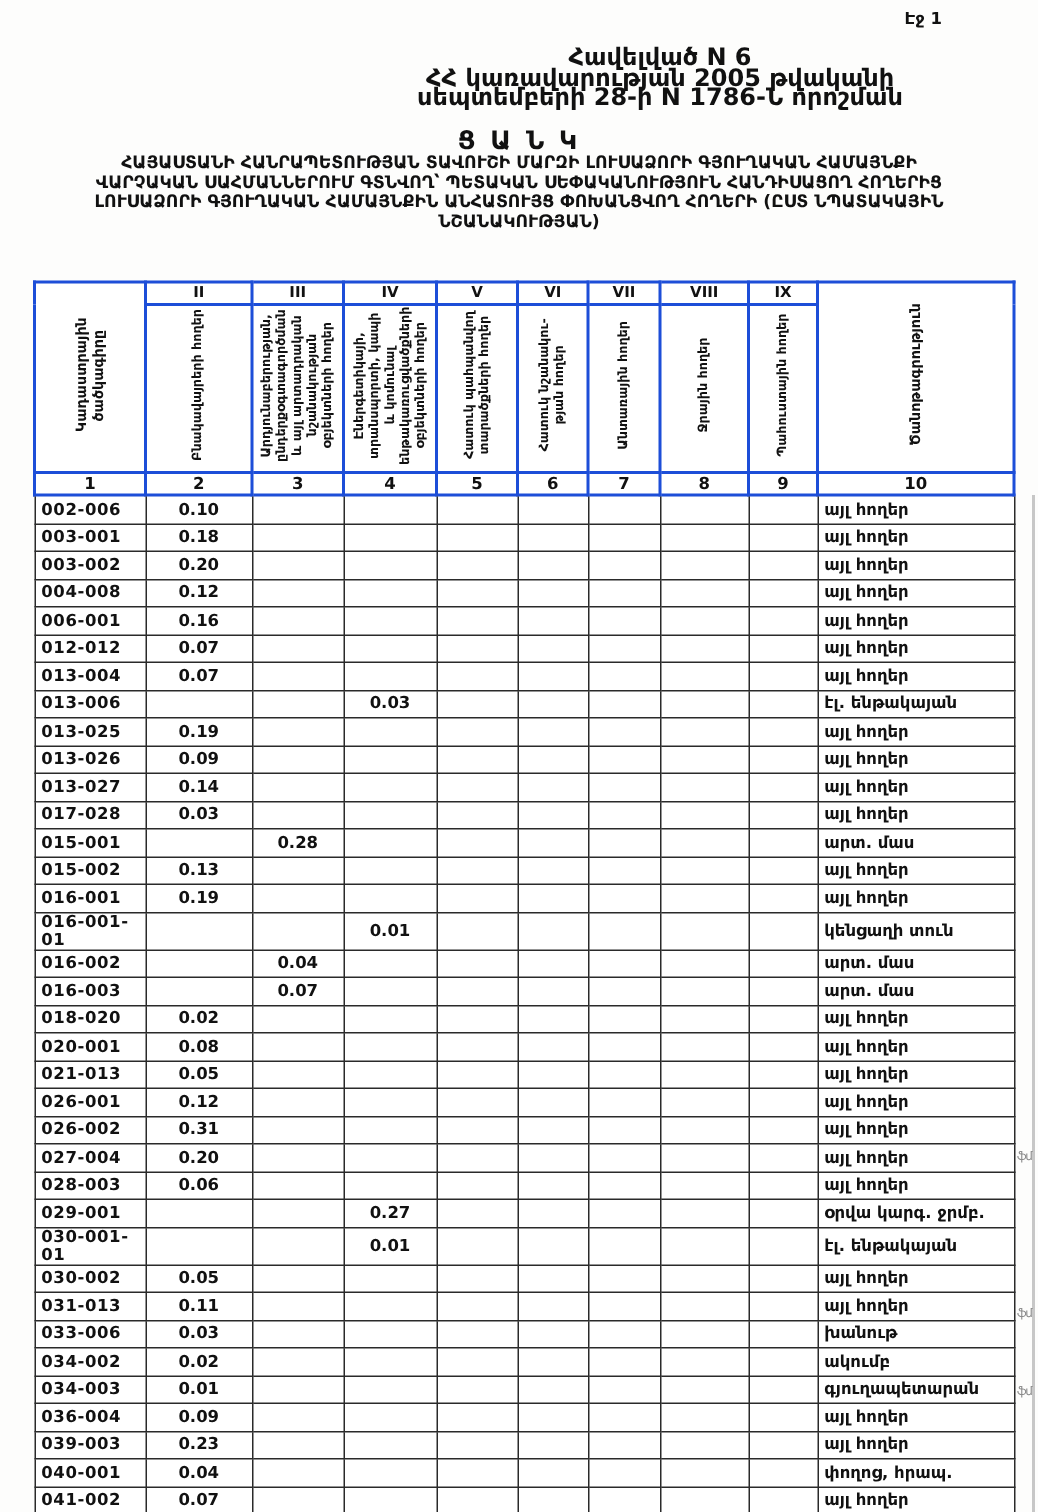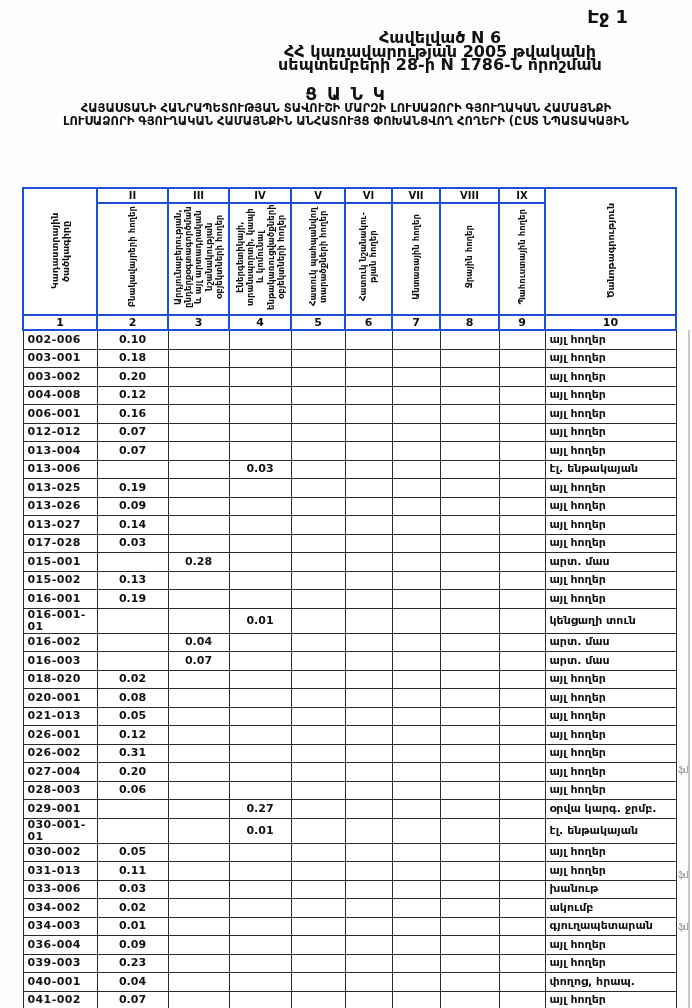--- a/index.html
+++ b/index.html
@@ -3,21 +3,21 @@
 <meta charset="utf-8">
 <style>
   html,body{margin:0;padding:0;}
   body{
     width:692px;height:1008px;position:relative;overflow:hidden;
     background:#fdfdfc;color:#111;
     font-family:"DejaVu Sans","Liberation Sans",sans-serif;
     font-weight:bold;
     -webkit-font-smoothing:none;
   }
-  .page-num{position:absolute;top:6px;right:64px;font-size:18px;}
+  .page-num{position:absolute;top:6px;right:64px;font-size:11px;}
   .appendix{position:absolute;top:31px;left:250px;width:380px;text-align:center;
     font-size:16px;line-height:13.5px;}
   .doc-title{position:absolute;top:88px;left:10px;width:672px;text-align:center;
     font-size:11.5px;line-height:13px;}
   .doc-title .heading{font-size:17px;letter-spacing:2px;margin-bottom:1px;}
 
   table.land{position:absolute;left:22px;top:187px;width:653px;
     border-collapse:collapse;table-layout:fixed;}
   th,td{border:1px solid #2a2a2a;padding:0;overflow:hidden;color:#111;}
   thead th{border:2px solid #1d4ed8;background:#fff;}
@@ -44,21 +44,23 @@
 
 <div class="appendix">
   <div>Հավելված N 6</div>
   <div>ՀՀ կառավարության 2005 թվականի</div>
   <div>սեպտեմբերի 28-ի N 1786-Ն որոշման</div>
 </div>
 
 <div class="doc-title">
   <div class="heading">Ց Ա Ն Կ</div>
   <div>ՀԱՅԱՍՏԱՆԻ ՀԱՆՐԱՊԵՏՈՒԹՅԱՆ  ՏԱՎՈՒՇԻ ՄԱՐԶԻ ԼՈՒՍԱՁՈՐԻ ԳՅՈՒՂԱԿԱՆ ՀԱՄԱՅՆՔԻ</div>
+  <div>ՎԱՐՉԱԿԱՆ ՍԱՀՄԱՆՆԵՐՈՒՄ  ԳՏՆՎՈՂ՝  ՊԵՏԱԿԱՆ ՍԵՓԱԿԱՆՈՒԹՅՈՒՆ  ՀԱՆԴԻՍԱՑՈՂ ՀՈՂԵՐԻՑ</div>
   <div>ԼՈՒՍԱՁՈՐԻ ԳՅՈՒՂԱԿԱՆ ՀԱՄԱՅՆՔԻՆ ԱՆՀԱՏՈՒՅՑ ՓՈԽԱՆՑՎՈՂ ՀՈՂԵՐԻ  (ԸՍՏ ՆՊԱՏԱԿԱՅԻՆ</div>
+  <div>ՆՇԱՆԱԿՈՒԹՅԱՆ)</div>
 </div>
 
 <table class="land">
   <colgroup>
     <col style="width:74px">
       <col style="width:71px">
       <col style="width:61px">
     <col style="width:62px">
       <col style="width:54px">
       <col style="width:47px">

